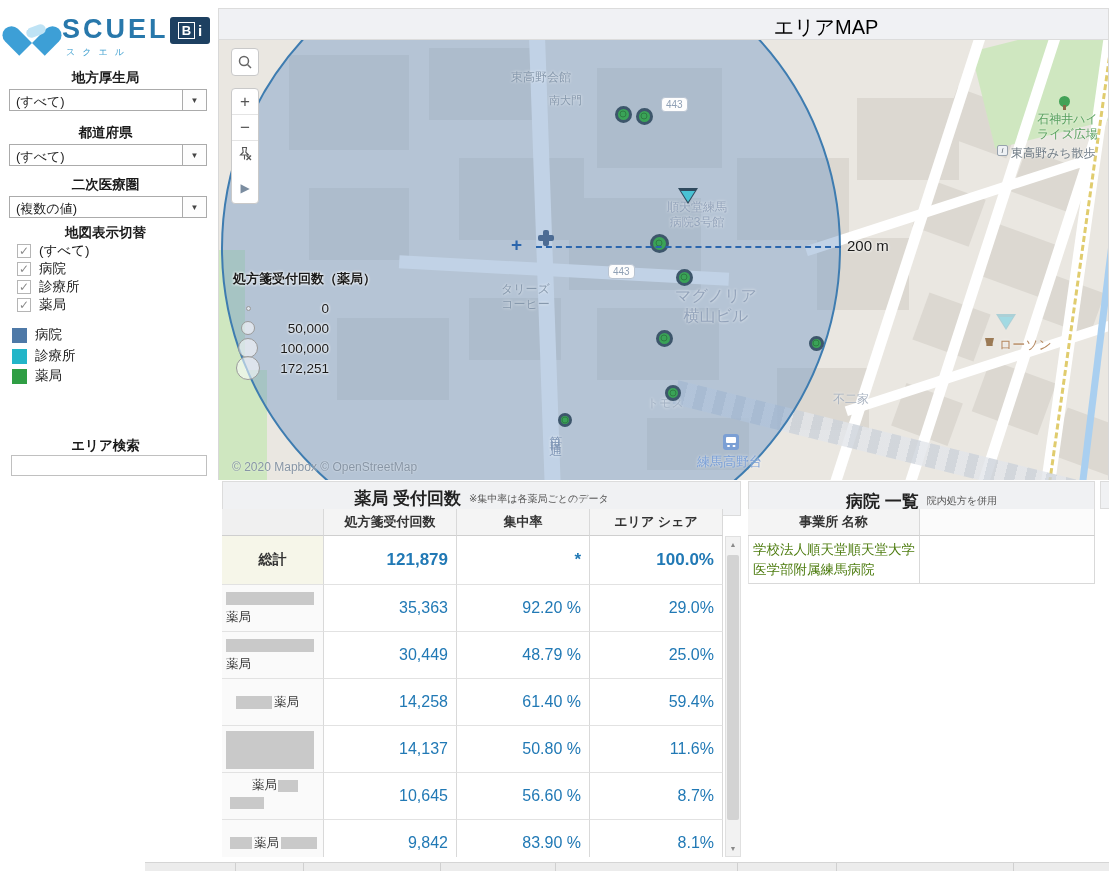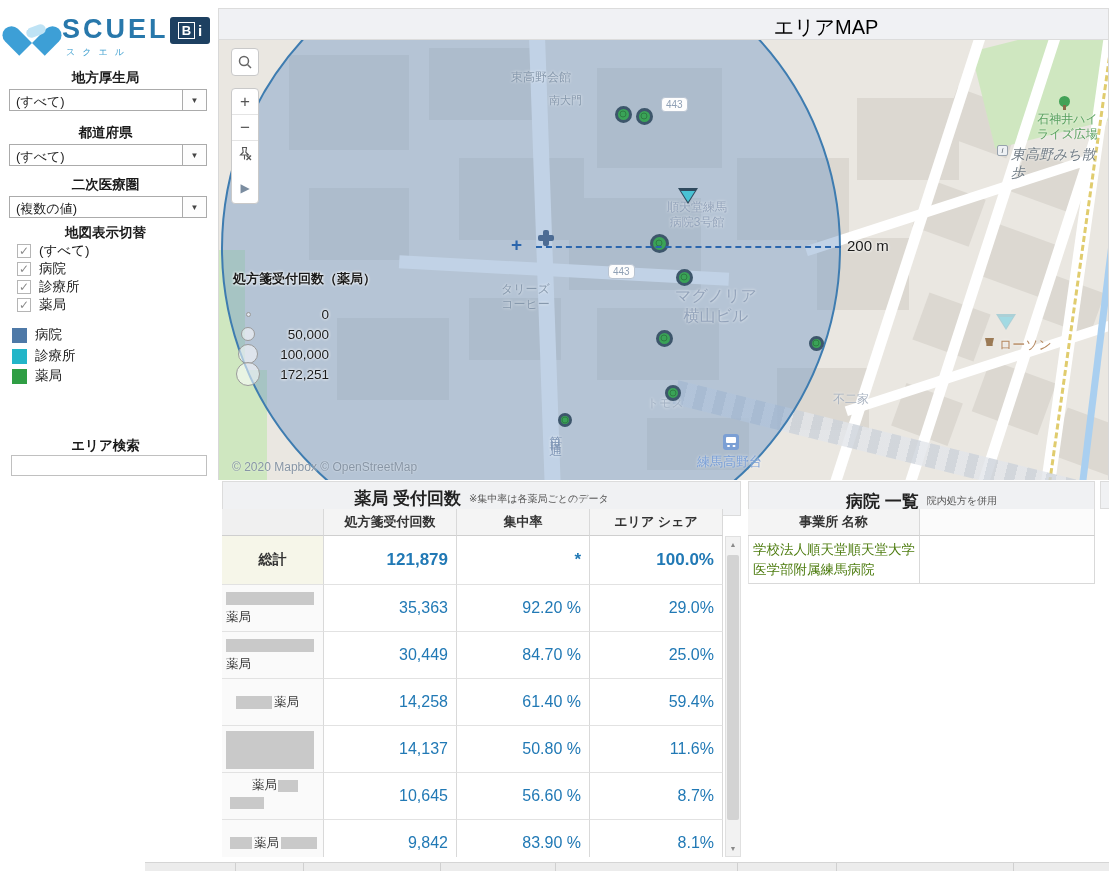--- a/index.html
+++ b/index.html
@@ -59,21 +59,21 @@
   .mk-clinic .t2 { position:absolute; left:-7px; top:-5px; width:0; height:0; border-left:7px solid transparent; border-right:7px solid transparent; border-top:11px solid #49c2d4; z-index:1; }
   .mk-clinic.faded .t1 { border-top-color:rgba(120,190,205,.55); }
   .mk-clinic.faded .t2 { border-top-color:rgba(160,220,230,.8); }
   .mk-hosp { position:absolute; width:16px; height:16px; z-index:4; opacity:.9; }
   .mk-hosp::before { content:""; position:absolute; left:5px; top:0; width:6px; height:16px; background:#41628c; border-radius:2px; }
   .mk-hosp::after { content:""; position:absolute; left:0; top:5px; width:16px; height:6px; background:#41628c; border-radius:2px; }
   .scale-plus { position:absolute; left:292px; top:194px; font-size:19px; font-weight:bold; color:#2b66ad; z-index:4; }
   .scale-line { position:absolute; left:317px; top:206px; width:305px; border-top:2px dashed #2b66ad; z-index:4; }
   .scale-text { position:absolute; left:628px; top:197px; font-size:15px; color:#1a1a1a; text-shadow:0 0 3px #fff,0 0 3px #fff; z-index:4; }
   .size-legend { position:absolute; left:14px; top:230px; z-index:5; }
-  .sl-title { font-size:13px; font-weight:bold; color:#1a1a1a; text-shadow:0 0 3px #fff,0 0 3px #fff; margin-bottom:16px; }
+  .sl-title { font-size:13px; font-weight:bold; color:#1a1a1a; text-shadow:0 0 3px #fff,0 0 3px #fff; margin-bottom:10px; }
   .sl-row { display:flex; align-items:center; height:20px; }
   .sl-cwrap { width:30px; display:flex; justify-content:center; }
   .sl-circle { border-radius:50%; background:rgba(255,255,255,.55); border:1px solid #9a9a9a; }
   .sl-val { width:66px; text-align:right; font-size:13.5px; color:#1a1a1a; text-shadow:0 0 3px #fff,0 0 3px #fff; }
   .map-btn { position:absolute; background:#fff; border:1px solid #c9c9c9; border-radius:4px; z-index:6; display:flex; align-items:center; justify-content:center; }
   .zoom-group { position:absolute; left:12px; top:48px; width:28px; height:116px; background:#fff; border:1px solid #c9c9c9; border-radius:4px; z-index:6; }
   .zg-cell { width:100%; height:26px; display:flex; align-items:center; justify-content:center; font-size:17px; color:#555; }
   .train-ic { position:absolute; width:16px; height:16px; background:#7b9fd4; border-radius:3px; z-index:3; }
   .train-ic::before { content:""; position:absolute; left:3px; top:3px; width:10px; height:6px; background:#fff; border-radius:1px; }
   .train-ic::after { content:""; position:absolute; left:4px; bottom:3px; width:2.5px; height:2.5px; background:#fff; border-radius:50%; box-shadow:5.5px 0 0 #fff; }
@@ -234,21 +234,21 @@
         <div class="mlabel" style="left: 282px; top: 242px; color: rgb(135, 153, 173); font-size: 12px; text-align: center;">タリーズ
 コーヒー</div>
         <div class="mlabel" style="left: 456px; top: 246px; color: rgb(147, 163, 186); font-size: 16px; text-align: center;">マグノリア
 横山ビル</div>
         <div class="mlabel vert" style="left: 328px; top: 385px; color: rgb(126, 149, 181); font-size: 13px;">笹目通</div>
         <div class="mlabel" style="left: 428px; top: 356px; color: rgb(163, 178, 196); font-size: 12px;">トモス</div>
         <div class="mlabel" style="left: 566px; top: 352px; color: rgb(168, 178, 192); font-size: 12px; margin-left: 48px;">不二家</div>
         <div class="mlabel" style="left: 780px; top: 297px; color: rgb(181, 136, 95); font-size: 13px;">ローソン</div>
         <div class="mlabel" style="left: 818px; top: 72px; color: rgb(87, 160, 94); font-size: 12px; text-align: center;">石神井ハイ
 ライズ広場</div>
-        <div class="mlabel" style="left: 792px; top: 106px; color: rgb(111, 123, 133); font-size: 14px; font-style: italic;">東高野みち散歩</div>
+        <div class="mlabel" style="left: 792px; top: 106px; color: rgb(111, 123, 133); font-size: 12px;">東高野みち散歩</div>
         <div class="mlabel" style="left: 478px; top: 414px; color: rgb(123, 160, 216); font-size: 13px;">練馬高野台</div>
         <div class="shield" style="left: 442px; top: 57px;">443</div>
         <div class="shield" style="left: 389px; top: 224px;">443</div>
         <div class="mk-pharm" style="left: 395.5px; top: 65.5px; width: 17px; height: 17px;"></div>
         <div class="mk-pharm" style="left: 416.5px; top: 67.5px; width: 17px; height: 17px;"></div>
         <div class="mk-pharm" style="left: 430.5px; top: 193.5px; width: 19px; height: 19px;"></div>
         <div class="mk-pharm" style="left: 456.5px; top: 228.5px; width: 17px; height: 17px;"></div>
         <div class="mk-pharm" style="left: 436.5px; top: 289.5px; width: 17px; height: 17px;"></div>
         <div class="mk-pharm" style="left: 589.5px; top: 295.5px; width: 15px; height: 15px;"></div>
         <div class="mk-pharm" style="left: 446px; top: 345px; width: 16px; height: 16px;"></div>
@@ -351,21 +351,21 @@
       <div class="tval" style="height:47px">92.20 %</div>
       <div class="tval" style="height:47px">29.0%</div>
     </div>
 
     <div class="tr" style="top:151px;height:47px">
       <div class="tlabel" style="height:47px">
         <span class="rblock" style="width:88px;height:13px;margin:3px 0 4px 0"></span><br>
         <span style="font-size:12.5px">薬局</span>
       </div>
       <div class="tval" style="height:47px">30,449</div>
-      <div class="tval" style="height:47px">84.70 %</div>
+      <div class="tval" style="height:47px">48.79 %</div>
       <div class="tval" style="height:47px">25.0%</div>
     </div>
 
     <div class="tr" style="top:198px;height:47px">
       <div class="tlabel" style="height:47px;display:flex;align-items:center;gap:2px;padding-left:14px">
         <span class="rblock" style="width:36px;height:13px"></span>
         <span style="font-size:12.5px">薬局</span>
       </div>
       <div class="tval" style="height:47px">14,258</div>
       <div class="tval" style="height:47px">61.40 %</div>

